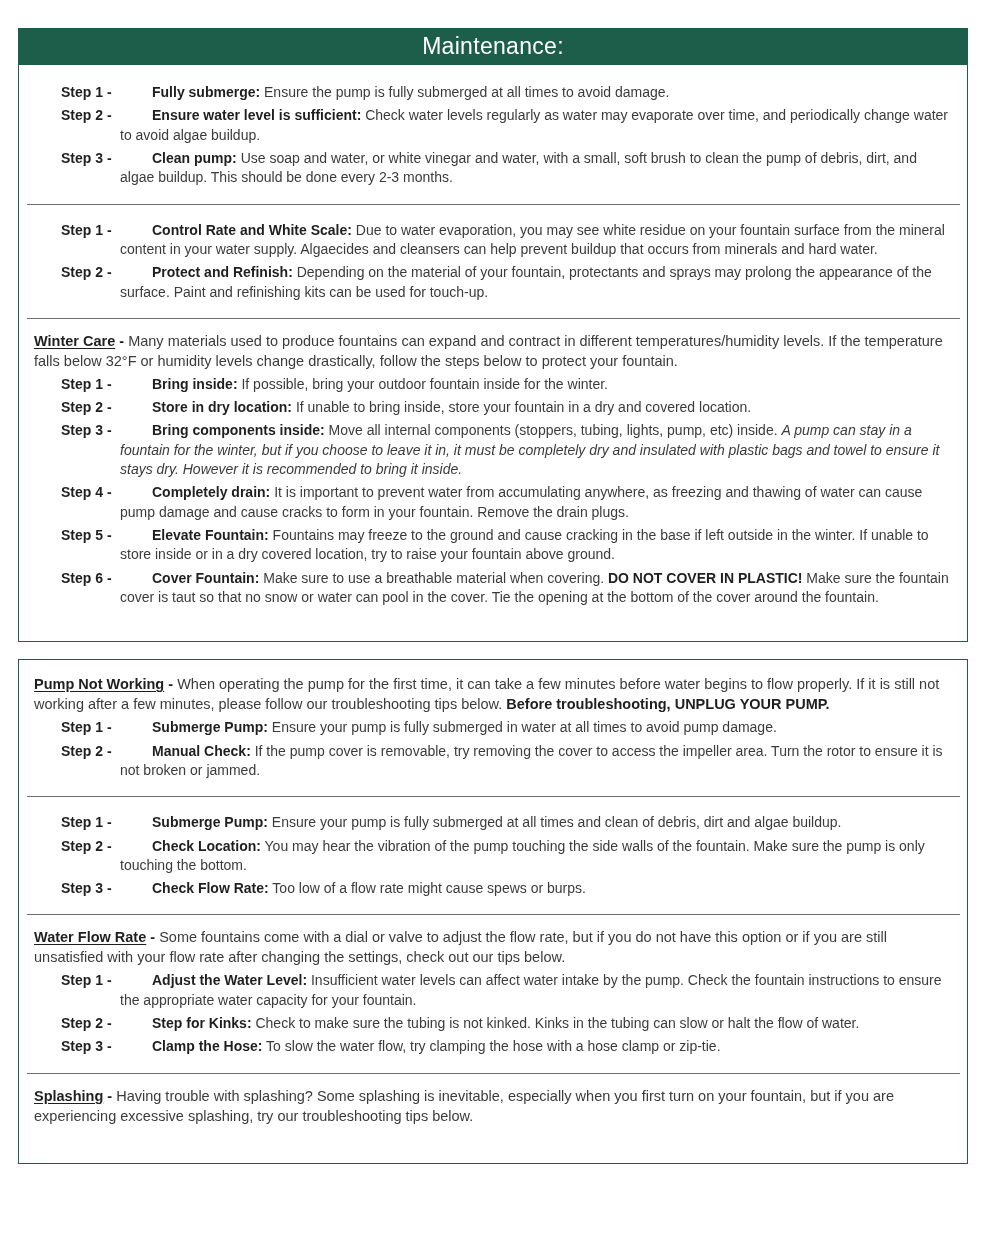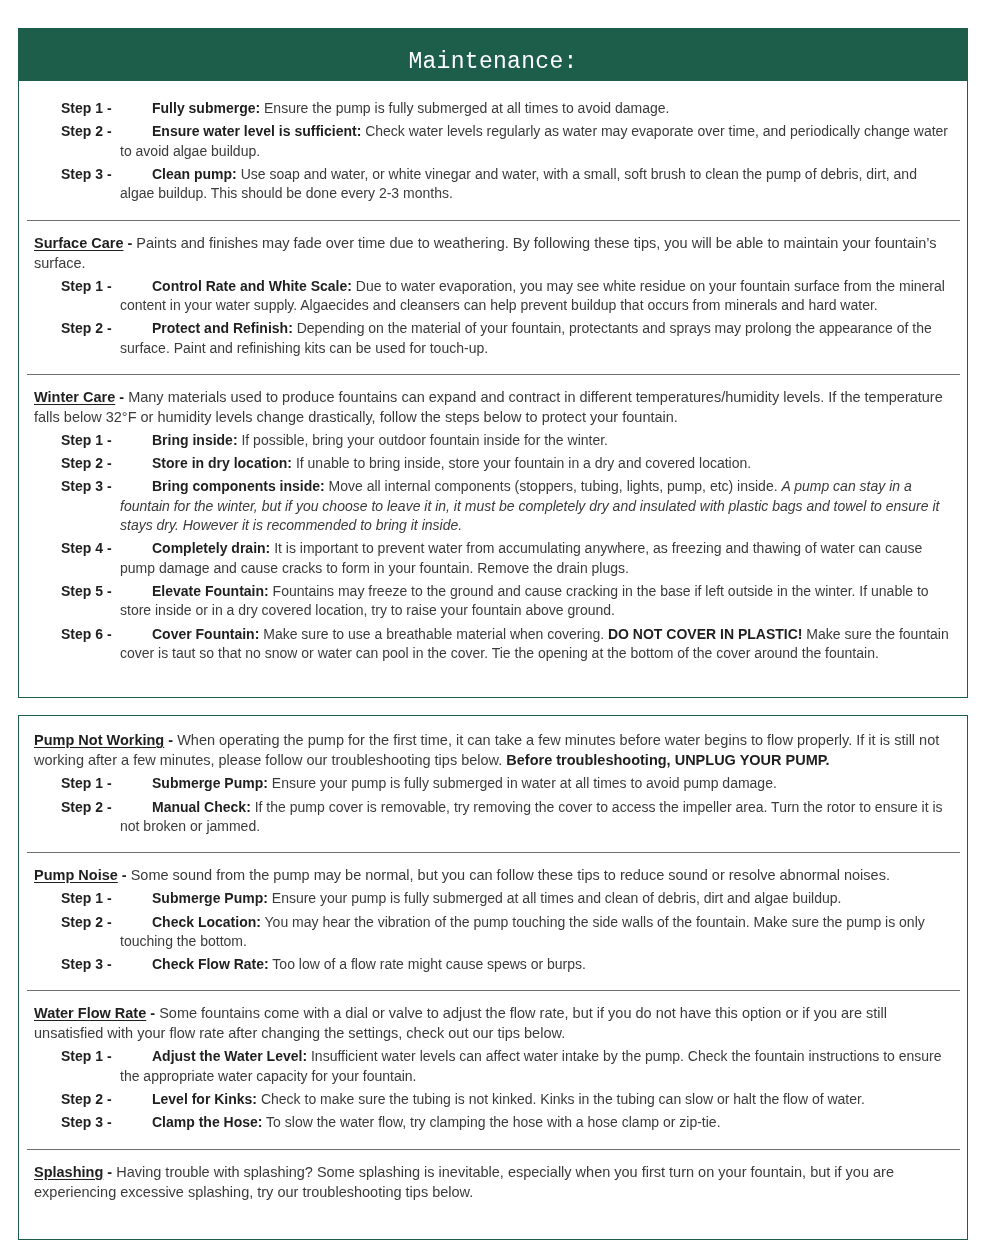--- a/index.html
+++ b/index.html
@@ -20,23 +20,22 @@
     border:1.5px solid var(--green);
     background:#fff;
     margin-bottom:17px;
   }
   .box-header{
     background:var(--green);
     color:#fff;
     text-align:center;
     font-size:23px;
     line-height:23px;
-    padding:22px 0 7px 0;
+    padding:6px 0 7px 0;
     letter-spacing:.3px;
-    font-family:Liberation Mono, monospace;
   }
   .box-body{padding:10px 14px 26px 15px;}
   .section{padding:4px 0 8px 0;}
   .divider{
     border-top:1.6px solid var(--divider);
     margin:8px -7px 8px -7px;
     height:0;
   }
   .intro{font-size:14.5px;line-height:1.38;margin-bottom:3px;}
   .heading{
@@ -80,21 +79,20 @@
             <div class="step-label">Step 2 -</div>
             <div class="step-body"><span class="step-title">Ensure water level is sufficient:</span> <span>Check water levels regularly as water may evaporate over time, and periodically change water to avoid algae buildup.</span></div>
           </div>
           <div class="step">
             <div class="step-label">Step 3 -</div>
             <div class="step-body"><span class="step-title">Clean pump:</span> <span>Use soap and water, or white vinegar and water, with a small, soft brush to clean the pump of debris, dirt, and algae buildup. This should be done every 2-3 months.</span></div>
           </div>
         </div>
         <div class="divider"></div>
         <div class="section">
-          <div class="intro"><span class="heading">Surface Care</span><span class="sep b"> - </span><span>Paints and finishes may fade over time due to weathering. By following these tips, you will be able to maintain your fountain’s surface.</span></div>
           <div class="step">
             <div class="step-label">Step 1 -</div>
             <div class="step-body"><span class="step-title">Control Rate and White Scale:</span> <span>Due to water evaporation, you may see white residue on your fountain surface from the mineral content in your water supply. Algaecides and cleansers can help prevent buildup that occurs from minerals and hard water.</span></div>
           </div>
           <div class="step">
             <div class="step-label">Step 2 -</div>
             <div class="step-body"><span class="step-title">Protect and Refinish:</span> <span>Depending on the material of your fountain, protectants and sprays may prolong the appearance of the surface. Paint and refinishing kits can be used for touch-up.</span></div>
           </div>
         </div>
         <div class="divider"></div>
@@ -136,21 +134,20 @@
             <div class="step-label">Step 1 -</div>
             <div class="step-body"><span class="step-title">Submerge Pump:</span> <span>Ensure your pump is fully submerged in water at all times to avoid pump damage.</span></div>
           </div>
           <div class="step">
             <div class="step-label">Step 2 -</div>
             <div class="step-body"><span class="step-title">Manual Check:</span> <span>If the pump cover is removable, try removing the cover to access the impeller area. Turn the rotor to ensure it is not broken or jammed.</span></div>
           </div>
         </div>
         <div class="divider"></div>
         <div class="section">
-          <div class="intro"><span class="heading">Pump Noise</span><span class="sep b"> - </span><span>Some sound from the pump may be normal, but you can follow these tips to reduce sound or resolve abnormal noises.</span></div>
           <div class="step">
             <div class="step-label">Step 1 -</div>
             <div class="step-body"><span class="step-title">Submerge Pump:</span> <span>Ensure your pump is fully submerged at all times and clean of debris, dirt and algae buildup.</span></div>
           </div>
           <div class="step">
             <div class="step-label">Step 2 -</div>
             <div class="step-body"><span class="step-title">Check Location:</span> <span>You may hear the vibration of the pump touching the side walls of the fountain. Make sure the pump is only touching the bottom.</span></div>
           </div>
           <div class="step">
             <div class="step-label">Step 3 -</div>
@@ -159,21 +156,21 @@
         </div>
         <div class="divider"></div>
         <div class="section">
           <div class="intro"><span class="heading">Water Flow Rate</span><span class="sep b"> - </span><span>Some fountains come with a dial or valve to adjust the flow rate, but if you do not have this option or if you are still unsatisfied with your flow rate after changing the settings, check out our tips below.</span></div>
           <div class="step">
             <div class="step-label">Step 1 -</div>
             <div class="step-body"><span class="step-title">Adjust the Water Level:</span> <span>Insufficient water levels can affect water intake by the pump. Check the fountain instructions to ensure the appropriate water capacity for your fountain.</span></div>
           </div>
           <div class="step">
             <div class="step-label">Step 2 -</div>
-            <div class="step-body"><span class="step-title">Level for Kinks:</span> <span>Check to make sure the tubing is not kinked. Kinks in the tubing can slow or halt the flow of water.</span></div>
+            <div class="step-body"><span class="step-title">Step for Kinks:</span> <span>Check to make sure the tubing is not kinked. Kinks in the tubing can slow or halt the flow of water.</span></div>
           </div>
           <div class="step">
             <div class="step-label">Step 3 -</div>
             <div class="step-body"><span class="step-title">Clamp the Hose:</span> <span>To slow the water flow, try clamping the hose with a hose clamp or zip-tie.</span></div>
           </div>
         </div>
         <div class="divider"></div>
         <div class="section">
           <div class="intro"><span class="heading">Splashing</span><span class="sep b"> - </span><span>Having trouble with splashing? Some splashing is inevitable, especially when you first turn on your fountain, but if you are experiencing excessive splashing, try our troubleshooting tips below.</span></div>
         </div>

